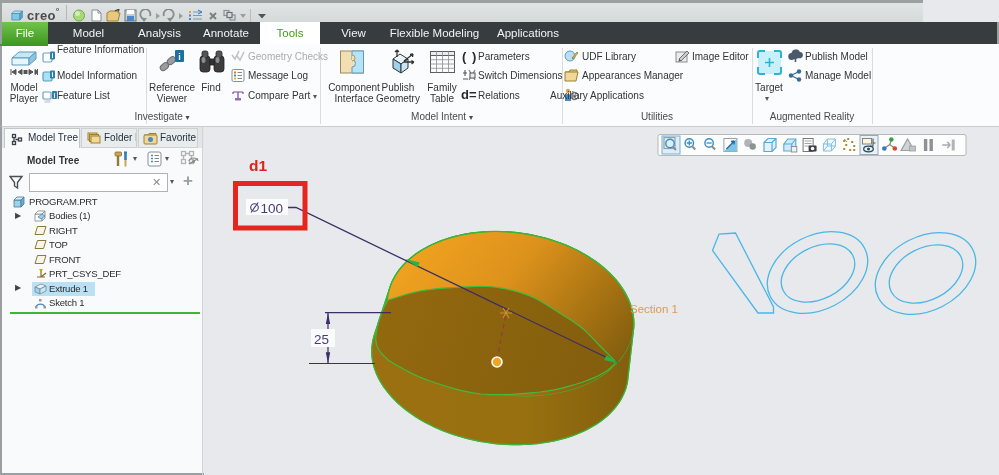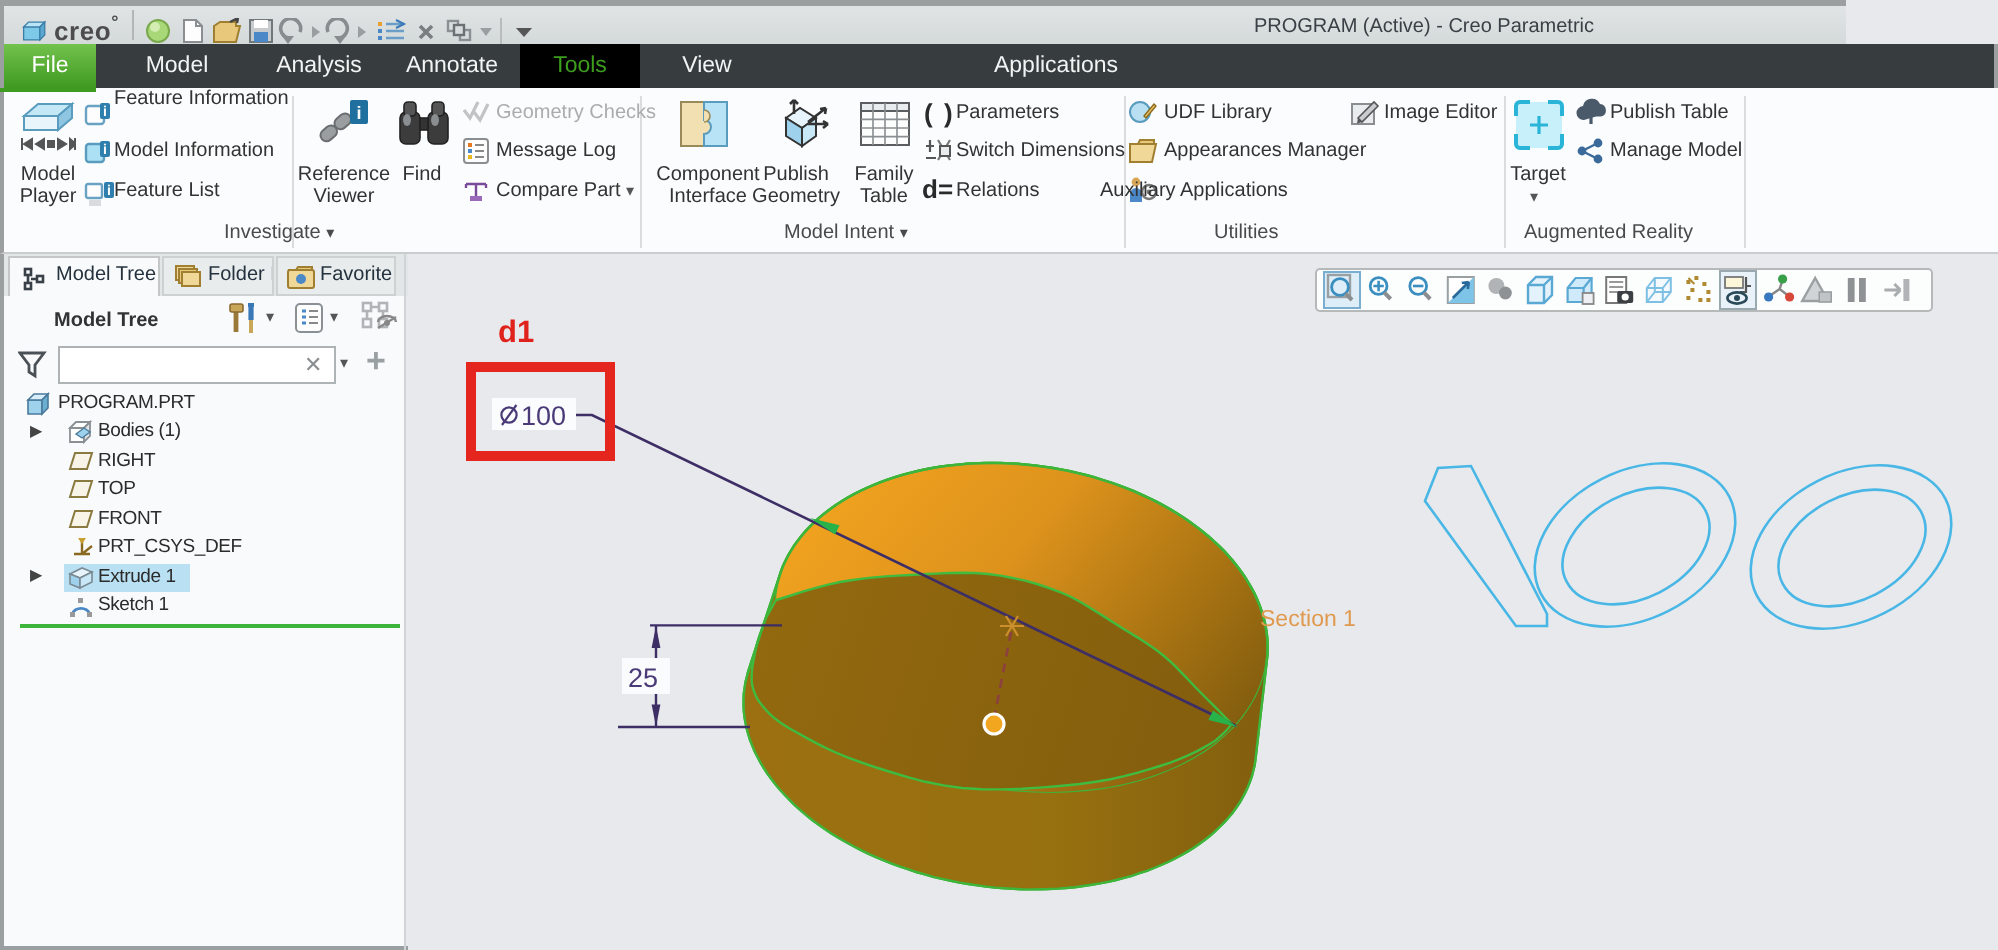--- a/index.html
+++ b/index.html
@@ -6,25 +6,25 @@
 html,body{width:999px;height:475px;overflow:hidden;font-family:"Liberation Sans",sans-serif;background:#e8e9ec}
 .abs{position:absolute}
 #win{position:relative;width:999px;height:475px}
 
 #titlebar{position:absolute;left:0;top:0;width:923px;height:22px;background:linear-gradient(#e0e4e5,#d4d9da);border-top:3px solid #9b9fa0;border-left:2px solid #9b9fa0}
 #title-text{position:absolute;left:560px;top:5px;width:300px;text-align:center;font-size:10px;color:#3a4045}
 
 #tabbar{position:absolute;left:0;top:22px;width:999px;height:22px;background:#373d3f;border-left:2px solid #9b9fa0;border-right:2px solid #9b9fa0}
 .tab{position:absolute;top:0;height:22px;line-height:22px;text-align:center;font-size:11.5px;color:#f2f4f4}
 #tab-file{left:2px;width:46px;background:linear-gradient(#72c24c,#3f9a21);color:#fff}
-#tab-tools{background:#000000;color:#3d9d1e}
+#tab-tools{background:#ffffff;color:#3d9d1e}
 
 #ribbon{position:absolute;left:0;top:44px;width:999px;height:83px;background:#fbfcfd;border-bottom:1px solid #c9cdce;border-left:2px solid #9b9fa0}
 .rsep{position:absolute;top:4px;width:1px;height:76px;background:#d9dddd}
-.rlabel{position:absolute;top:67px;font-size:10px;color:#4a4a4a;white-space:nowrap}
+.rlabel{position:absolute;top:67px;font-size:10px;color:#4a4a4a;text-align:center;white-space:nowrap}
 .rtxt{position:absolute;font-size:10px;color:#333;white-space:nowrap}
 .rtxt2{position:absolute;font-size:10px;color:#333;text-align:center;line-height:11px;white-space:nowrap}
 .gray{color:#a9adae}
 
 #panel{position:absolute;left:0;top:127px;width:202px;height:348px;background:#f8fafb;border-left:2px solid #9b9fa0}
 .ptab{position:absolute;top:1px;height:20px;font-size:10px;color:#25323e;white-space:nowrap}
 .titem{position:absolute;font-size:9.5px;letter-spacing:-0.2px;color:#2b2b2b;white-space:nowrap}
 </style>
 </head>
 <body>
@@ -60,30 +60,30 @@
 <path d="M121,3 L130,3 M121,6.5 L130,6.5 M121,10 L130,10" stroke="#6a9ec8" stroke-width="1.2"></path>
 <path d="M126,1 L130,3 L126,5" fill="none" stroke="#3a78b8" stroke-width="1"></path>
 <path d="M138,4 L144,10 M144,4 L138,10" stroke="#7a7e80" stroke-width="1.8"></path>
 <rect x="152" y="1.5" width="5" height="5" fill="none" stroke="#8a9094" stroke-width="1.2"></rect>
 <rect x="158" y="6" width="5" height="5" fill="none" stroke="#8a9094" stroke-width="1.2"></rect>
 <rect x="155" y="3.5" width="5" height="5" fill="#d8dcde" stroke="#6a7074" stroke-width="1.2"></rect>
 <polygon points="168,5 174,5 171,9" fill="#9a9ea0"></polygon>
 <rect x="178" y="0" width="1" height="13" fill="#b8bcbd"></rect>
 <polygon points="186,5 194,5 190,9.5" fill="#555"></polygon>
 </svg>
-<div id="title-text">PROGRAM (Active) - Creo Parametric</div>
 </div>
 
 <div id="tabbar">
 <div class="tab" id="tab-file" style="left:0">File</div>
 <div class="tab" style="left:48px;width:77px">Model</div>
 <div class="tab" style="left:125px;width:65px">Analysis</div>
 <div class="tab" style="left:190px;width:68px">Annotate</div>
 <div class="tab" id="tab-tools" style="left:258px;width:60px">Tools</div>
 <div class="tab" style="left:318px;width:67px">View</div>
+<div class="tab" style="left:385px;width:95px">Flexible Modeling</div>
 <div class="tab" style="left:480px;width:92px">Applications</div>
 </div>
 <div class="abs" style="left:0px;top:44px;width:48px;height:2px;background:#3f9a21;z-index:9"></div>
 
 <div id="ribbon">
 <div class="rsep" style="left:144px"></div>
 <div class="rsep" style="left:318px"></div>
 <div class="rsep" style="left:560px"></div>
 <div class="rsep" style="left:750px"></div>
 <div class="rsep" style="left:870px"></div>
@@ -224,21 +224,21 @@
 <rect x="1" y="1" width="23" height="23" rx="2" fill="#c8f0fa"></rect>
 <path d="M1,8 L1,3 a2 2 0 0 1 2,-2 L8,1 M17,1 L22,1 a2 2 0 0 1 2,2 L24,8 M24,17 L24,22 a2 2 0 0 1 -2,2 L17,24 M8,24 L3,24 a2 2 0 0 1 -2,-2 L1,17" fill="none" stroke="#2ab4d8" stroke-width="2"></path>
 <path d="M12.5,8 L12.5,17 M8,12.5 L17,12.5" stroke="#2ab4d8" stroke-width="1.6"></path>
 </svg>
 <div class="rtxt2" style="left:737px;top:38px;width:60px">Target</div>
 <div class="abs" style="left:763px;top:50px;font-size:8px;color:#555">▾</div>
 <svg class="abs" style="left:786px;top:5px" width="15" height="13" viewBox="0 0 15 13">
         <path d="M4,11 a3.5 3.5 0 0 1 -0.5,-7 a4.5 4.5 0 0 1 8.5,-1 a3.2 3.2 0 0 1 0.5,6.3 L10,9.3" fill="#4a5a6a" stroke="none"></path>
         <path d="M7.5,13 L7.5,7 M7.5,7 L5.5,9 M7.5,7 L9.5,9" stroke="#4a5a6a" stroke-width="1.6" fill="none"></path>
       </svg>
-<div class="rtxt" style="left:803px;top:7px">Publish Table</div>
+<div class="rtxt" style="left:803px;top:7px">Publish Model</div>
 <svg class="abs" style="left:786px;top:25px" width="15" height="13" viewBox="0 0 15 13">
         <circle cx="11" cy="2.5" r="2.2" fill="#3a6a9a"></circle>
         <circle cx="3" cy="6.5" r="2.2" fill="#3a6a9a"></circle>
         <circle cx="11" cy="10.5" r="2.2" fill="#3a6a9a"></circle>
         <path d="M3,6.5 L11,2.5 M3,6.5 L11,10.5" stroke="#3a6a9a" stroke-width="1.2"></path>
       </svg>
 <div class="rtxt" style="left:803px;top:26px">Manage Model</div>
 <div class="rlabel" style="left:760px;width:100px">Augmented Reality</div>
 </div>
 

